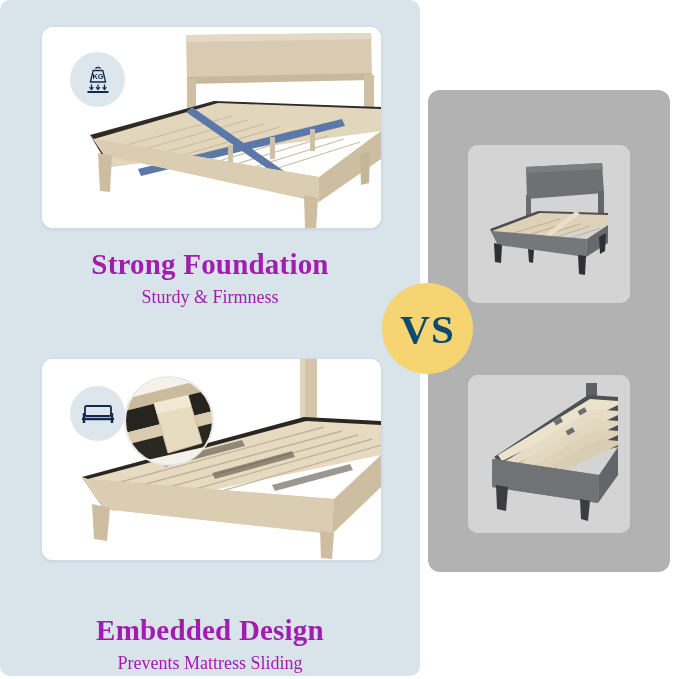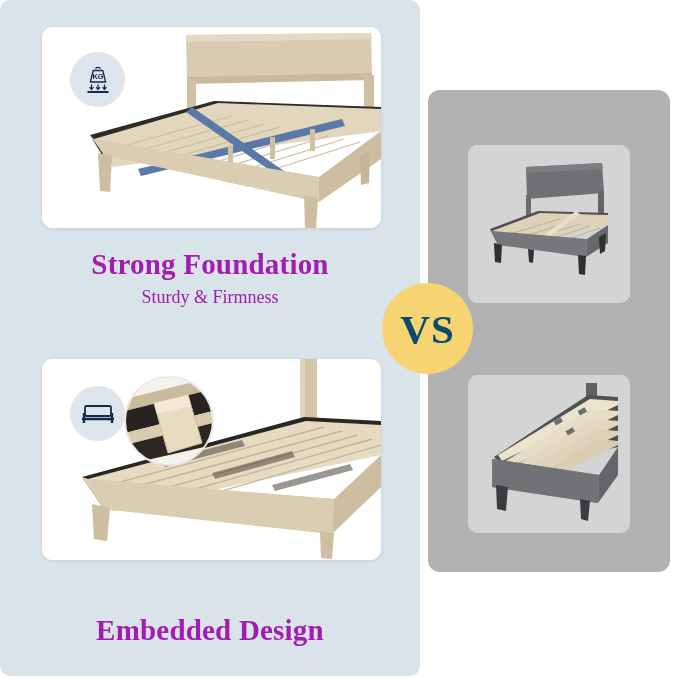--- a/index.html
+++ b/index.html
@@ -175,20 +175,21 @@
           <rect x="7" y="6" width="26" height="10" rx="1.5" fill="none" stroke="#15294e" stroke-width="1.8"></rect>
           <line x1="4" y1="19" x2="36" y2="19" stroke="#15294e" stroke-width="2.4"></line>
           <line x1="6" y1="13" x2="6" y2="23" stroke="#15294e" stroke-width="2.4"></line>
           <line x1="34" y1="13" x2="34" y2="23" stroke="#15294e" stroke-width="2.4"></line>
         </svg>
       </div>
     </div>
 
     <div class="caption cap2">
       <div class="cap-title">Embedded Design</div>
+      <div class="cap-sub">Prevents Mattress Sliding</div>
     </div>
   </div>
 
   <div class="gray-panel">
 
     <div class="gcard gcard-top">
       <svg width="162" height="158" viewBox="0 0 162 158">
         <rect x="0" y="0" width="162" height="158" fill="#d4d4d4"></rect>
 
         <path d="M58 22 L134 18 L136 48 L59 54 Z" fill="#6e7074"></path>

